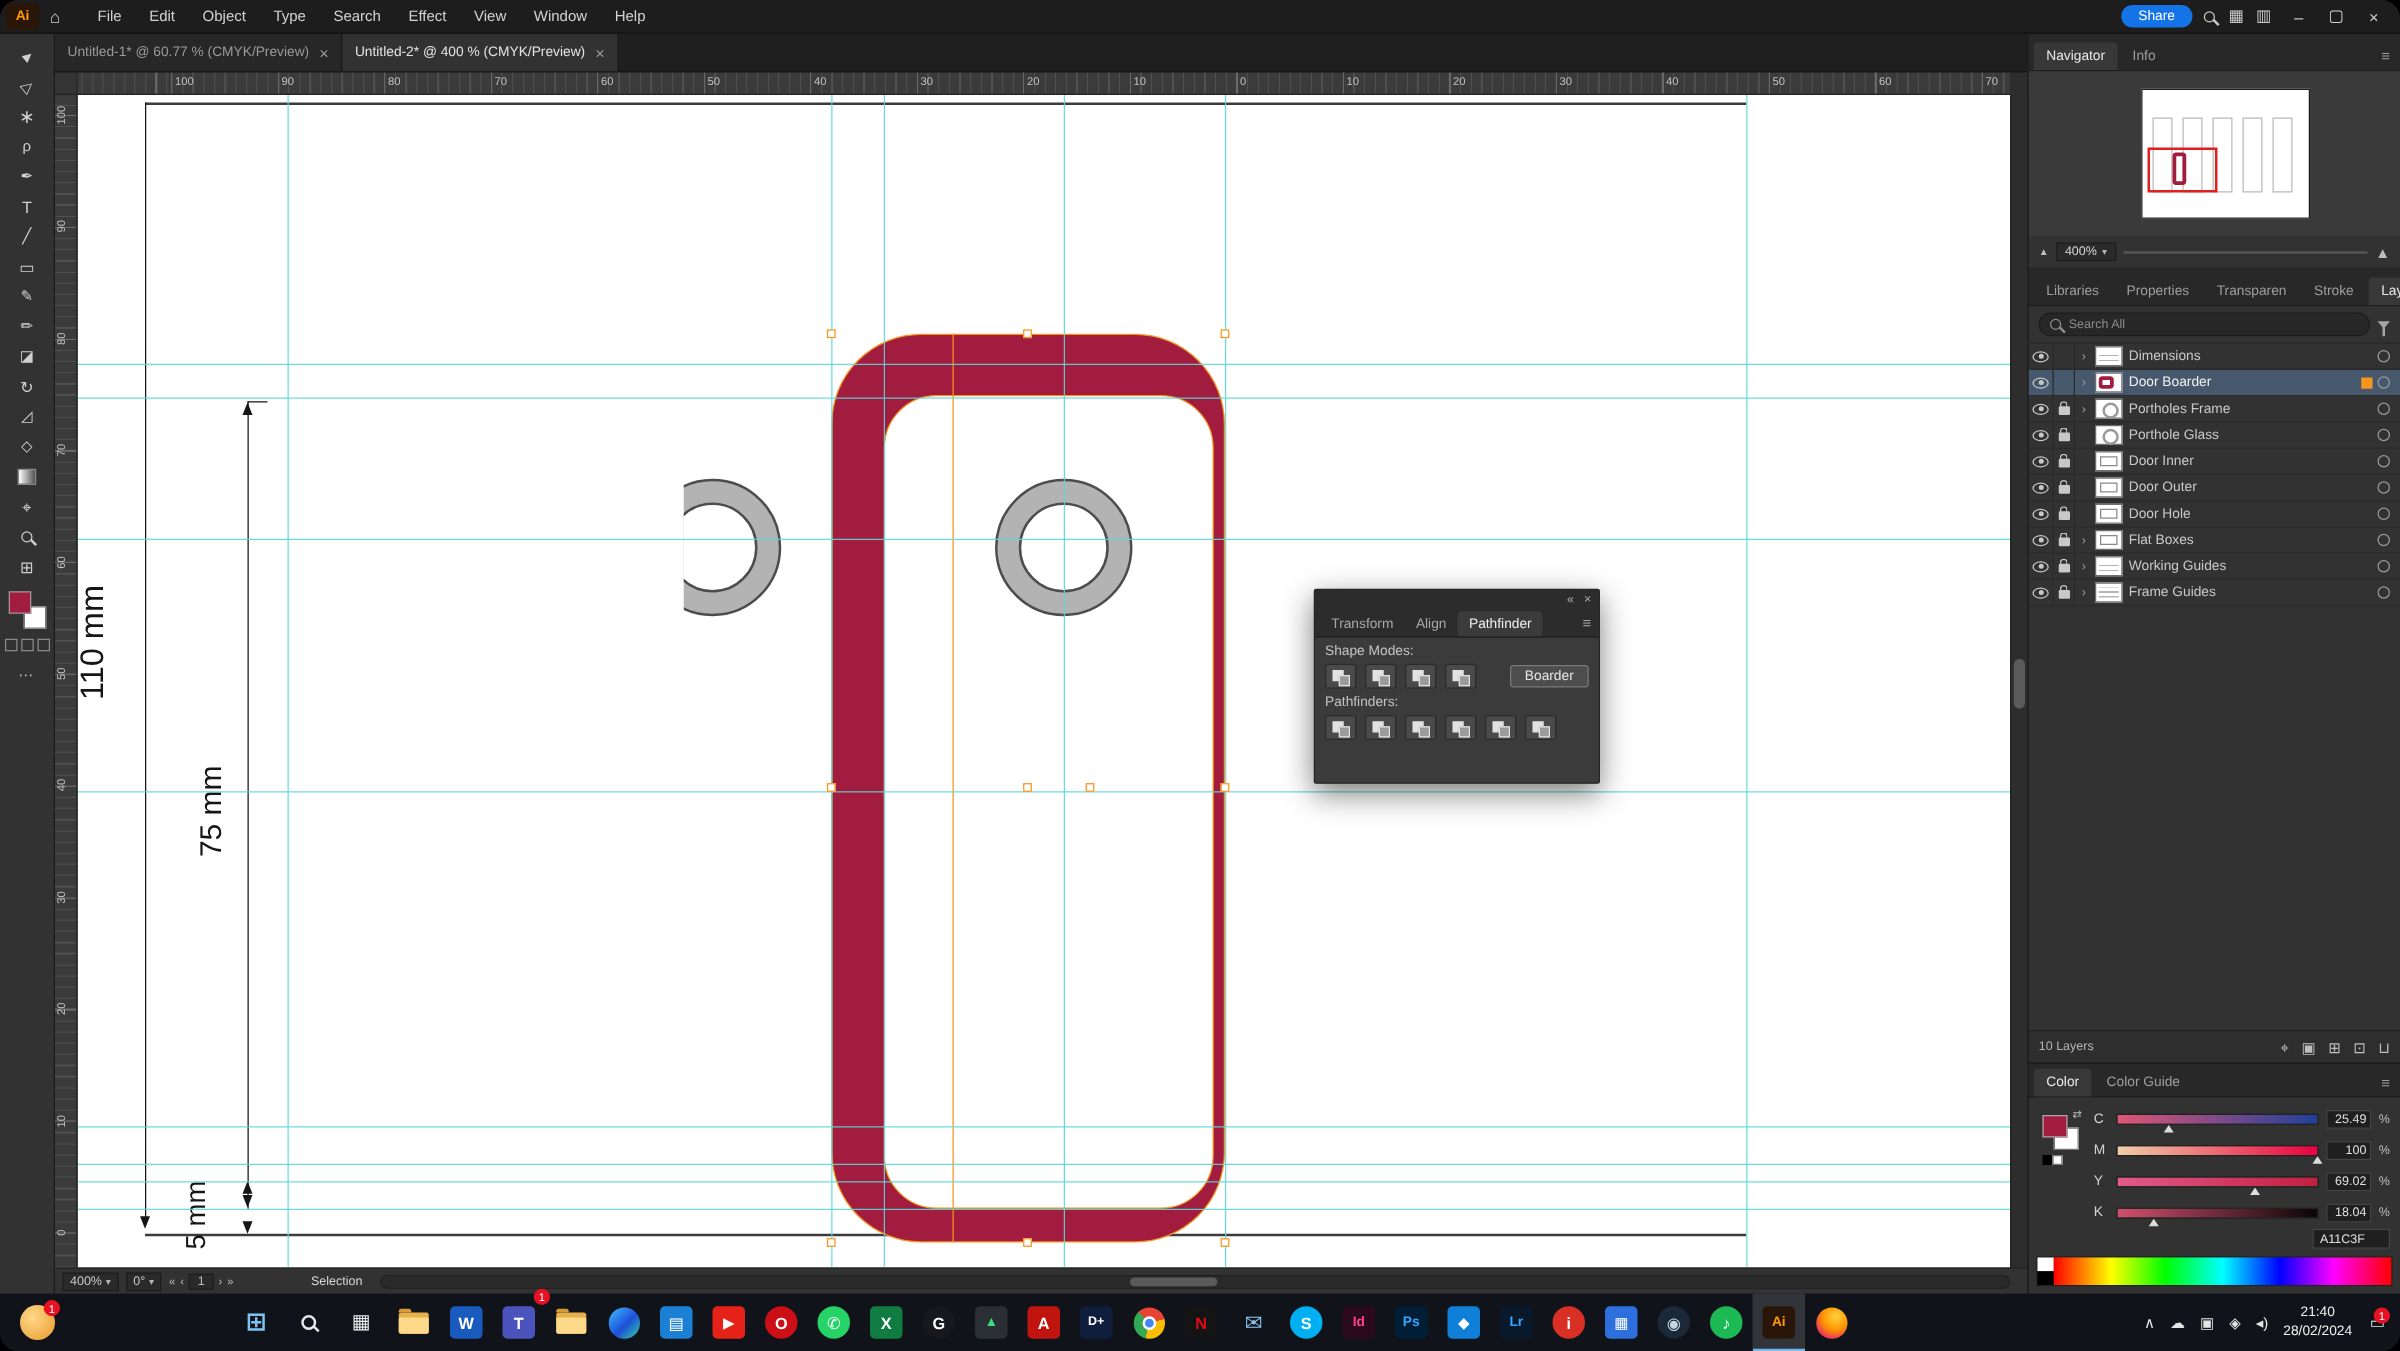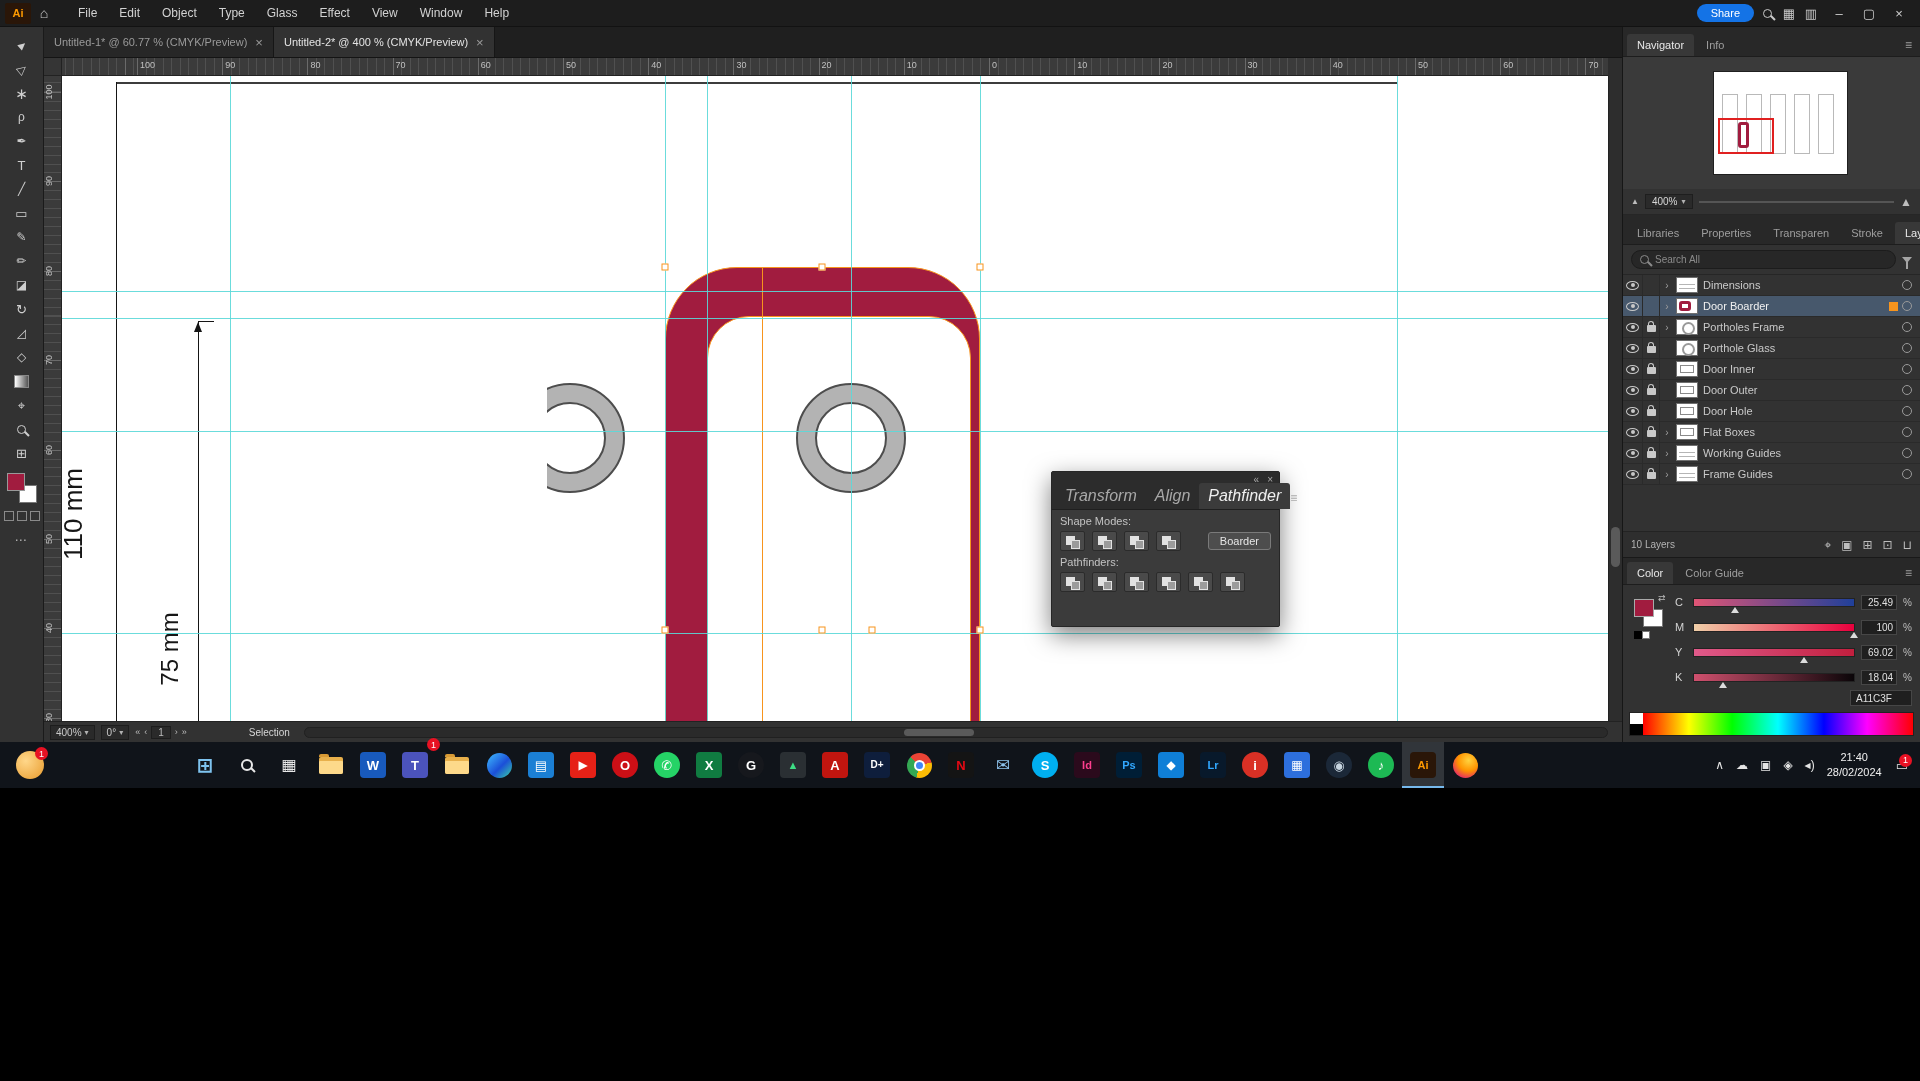--- a/index.html
+++ b/index.html
@@ -1,18 +1,18 @@
 <!DOCTYPE html>
 <html style="--door: #A11C3F; --sel: #F7941D;"><head>
 <meta charset="utf-8">
 <style>
   html,body{margin:0;padding:0;background:#000;}
   *{box-sizing:border-box;}
-  .root{position:relative;width:1920px;height:788px;background:#1e1e1e;overflow:hidden;
-        font-family:"Liberation Sans","DejaVu Sans",sans-serif;color:#d6d6d6;font-size:12px;}
+  .root{position:relative;width:1920px;height:1081px;background:#1e1e1e;overflow:hidden;
+        font-family:"Liberation Sans","DejaVu Sans",sans-serif;color:#d6d6d6;font-size:12px;border-radius:15px;}
 
   
   .titlebar{position:absolute;left:0;top:0;right:0;height:27px;background:#1d1d1d;display:flex;align-items:center;
             border-bottom:1px solid #121212;z-index:90;}
   .app-logo{width:26px;height:21px;margin-left:5px;background:#2a1608;color:#ff9a00;font-weight:bold;font-size:11px;
             display:flex;align-items:center;justify-content:center;border-radius:2px;}
   .home{width:26px;text-align:center;font-size:14px;color:#c9c9c9;}
   #menus{display:flex;gap:4px;margin-left:12px;}
   .menu-item{padding:4px 9px;font-size:12px;color:#d2d2d2;cursor:default;}
   .tb-right{margin-left:auto;display:flex;align-items:center;gap:4px;padding-right:6px;}
@@ -82,21 +82,21 @@
   .dim-label{position:absolute;transform:rotate(-90deg);color:#161616;text-align:center;z-index:20;font-weight:500;}
   #dim110-label{left:-49px;top:423px;width:120px;height:30px;font-size:26px;line-height:30px;}
   #dim75-label{left:62px;top:560px;width:92px;height:26px;font-size:24px;line-height:26px;}
   #dim5-label{left:58px;top:884px;width:74px;height:24px;font-size:22px;line-height:24px;}
 
   
   .pfpanel{position:absolute;left:989px;top:395px;width:229px;height:156px;background:#3b3b3b;border:1px solid #262626;
            box-shadow:0 8px 24px rgba(0,0,0,.5);z-index:50;border-radius:2px;}
   .pfhead{height:14px;background:#2c2c2c;display:flex;justify-content:flex-end;align-items:center;gap:8px;padding:0 6px;color:#aaa;font-size:10px;}
   .pftabs{height:24px;background:#2c2c2c;display:flex;align-items:flex-end;padding-left:4px;border-bottom:1px solid #1f1f1f;}
-  .pftab{padding:4px 9px;font-size:16px;color:#a8a8a8;font-style:italic;}
+  .pftab{padding:4px 9px;font-size:11px;color:#a8a8a8;}
   .pftab.active{background:#3b3b3b;color:#efefef;border-radius:3px 3px 0 0;}
   .pfmenu{margin-left:auto;margin-right:6px;color:#aaa;font-size:12px;align-self:center;}
   .pfsection{padding:5px 8px 0 8px;font-size:11px;color:#c3c3c3;}
   .pfrow{display:flex;align-items:center;gap:7px;padding:4px 8px 0 8px;}
   .pfbtn{width:25px;height:20px;background:#4a4a4a;border:1px solid #2b2b2b;border-radius:2px;position:relative;}
   .pfbtn .s1{position:absolute;left:5px;top:4px;width:9px;height:9px;background:#e2e2e2;}
   .pfbtn .s2{position:absolute;left:10px;top:8px;width:9px;height:9px;background:#9b9b9b;border:1px solid #e2e2e2;}
   .expand-btn{margin-left:auto;background:#4d4d4d;border:1px solid #7a7a7a;border-radius:3px;color:#e6e6e6;
               font-size:11px;padding:2px 11px;}
 
@@ -214,21 +214,21 @@
 <div class="root">
 
   <div class="titlebar">
     <div class="app-logo">Ai</div>
     <div class="home">⌂</div>
     <div id="menus">
         <div class="menu-item">File</div>
         <div class="menu-item">Edit</div>
         <div class="menu-item">Object</div>
         <div class="menu-item">Type</div>
-        <div class="menu-item">Glass</div>
+        <div class="menu-item">Search</div>
         <div class="menu-item">Effect</div>
         <div class="menu-item">View</div>
         <div class="menu-item">Window</div>
         <div class="menu-item">Help</div>
       </div>
     <div class="tb-right">
       <div class="share-btn">Share</div>
       <span class="tb-ic"><span class="mag"></span></span>
       <span class="tb-ic">▦</span>
       <span class="tb-ic">▥</span>

